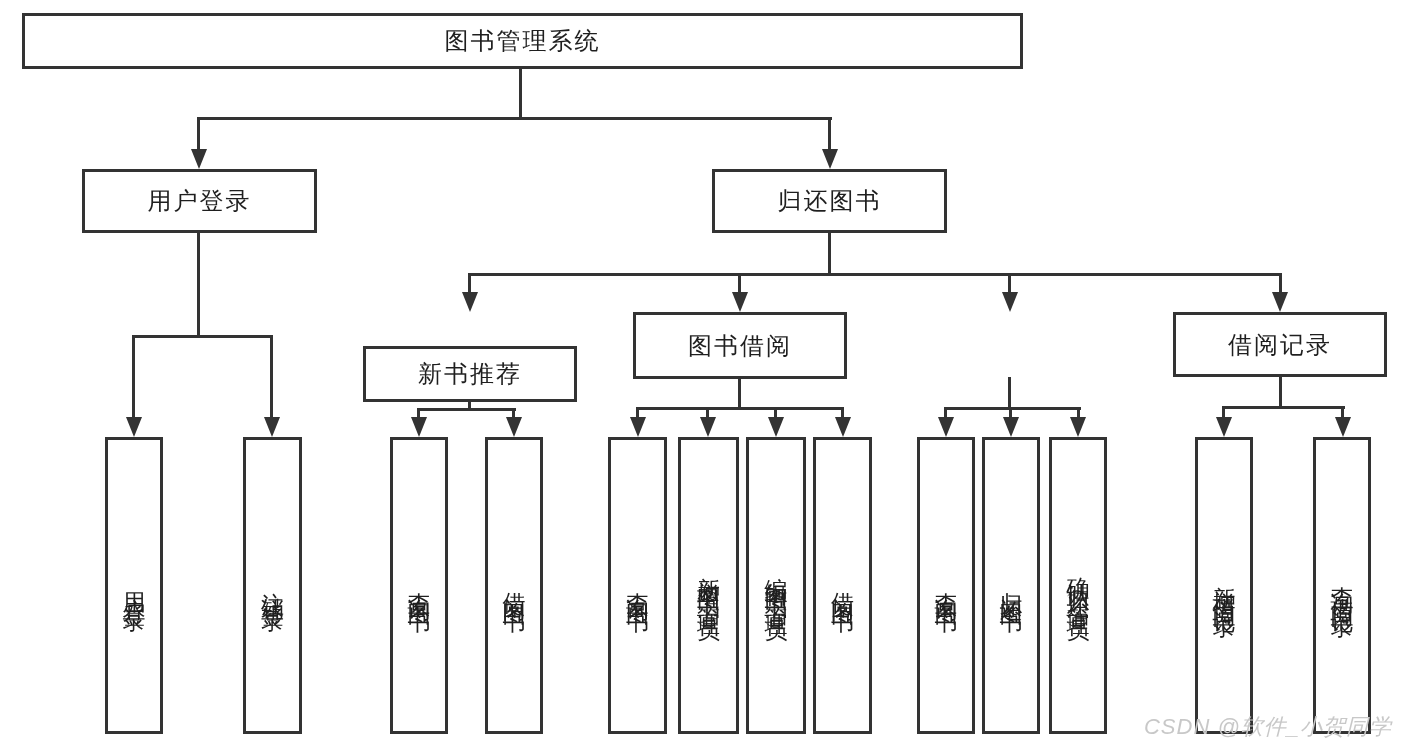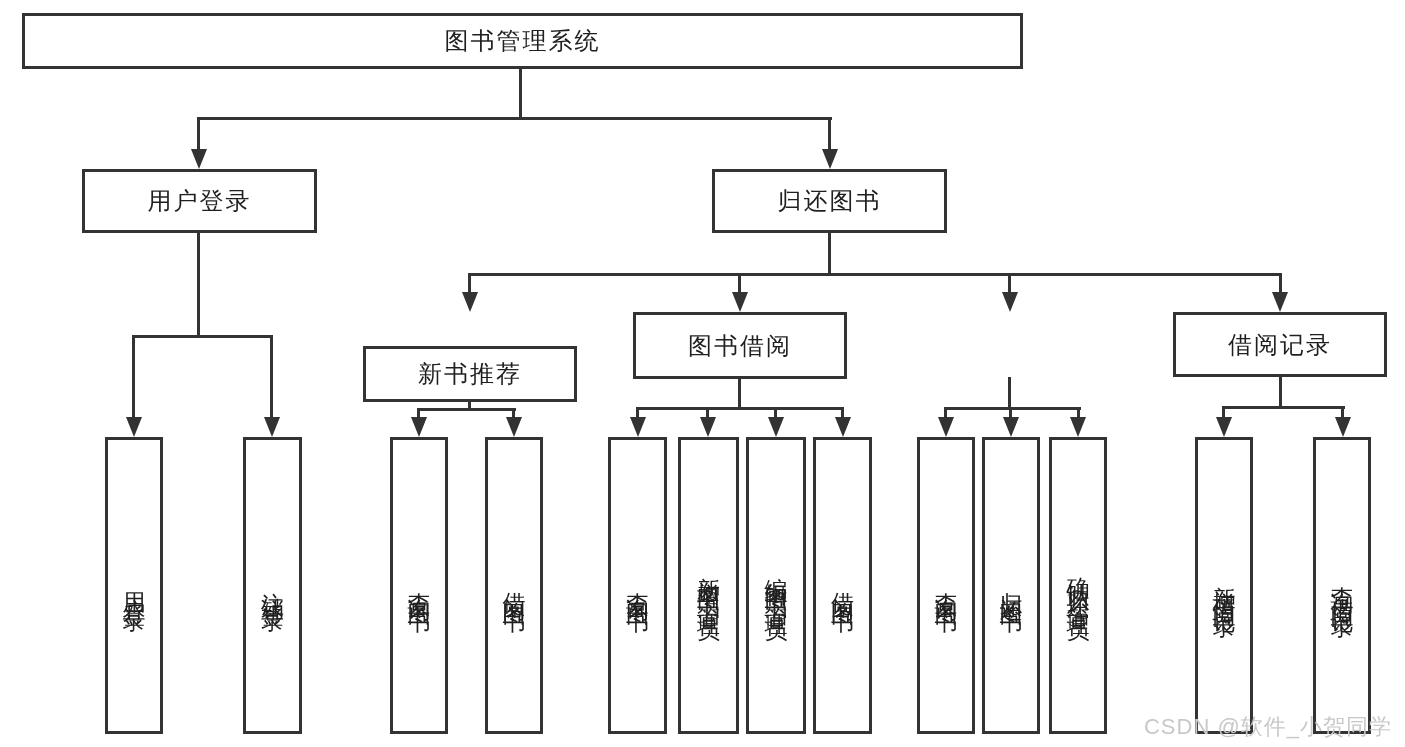--- a/index.html
+++ b/index.html
@@ -59,20 +59,21 @@
   }
   .watermark {
     position: absolute;
     right: 13px;
     bottom: 5px;
     font-size: 22px;
     color: var(--wm);
     letter-spacing: 1px;
     z-index: 3;
     white-space: nowrap;
+    font-style: italic;
   }
 </style>
 </head>
 <body>
 
 <div class="stage">
 
   <div class="box" style="left:22px; top:13px; width:1001px; height:56px;">
     <span class="lbl">图书管理系统</span>
   </div>

